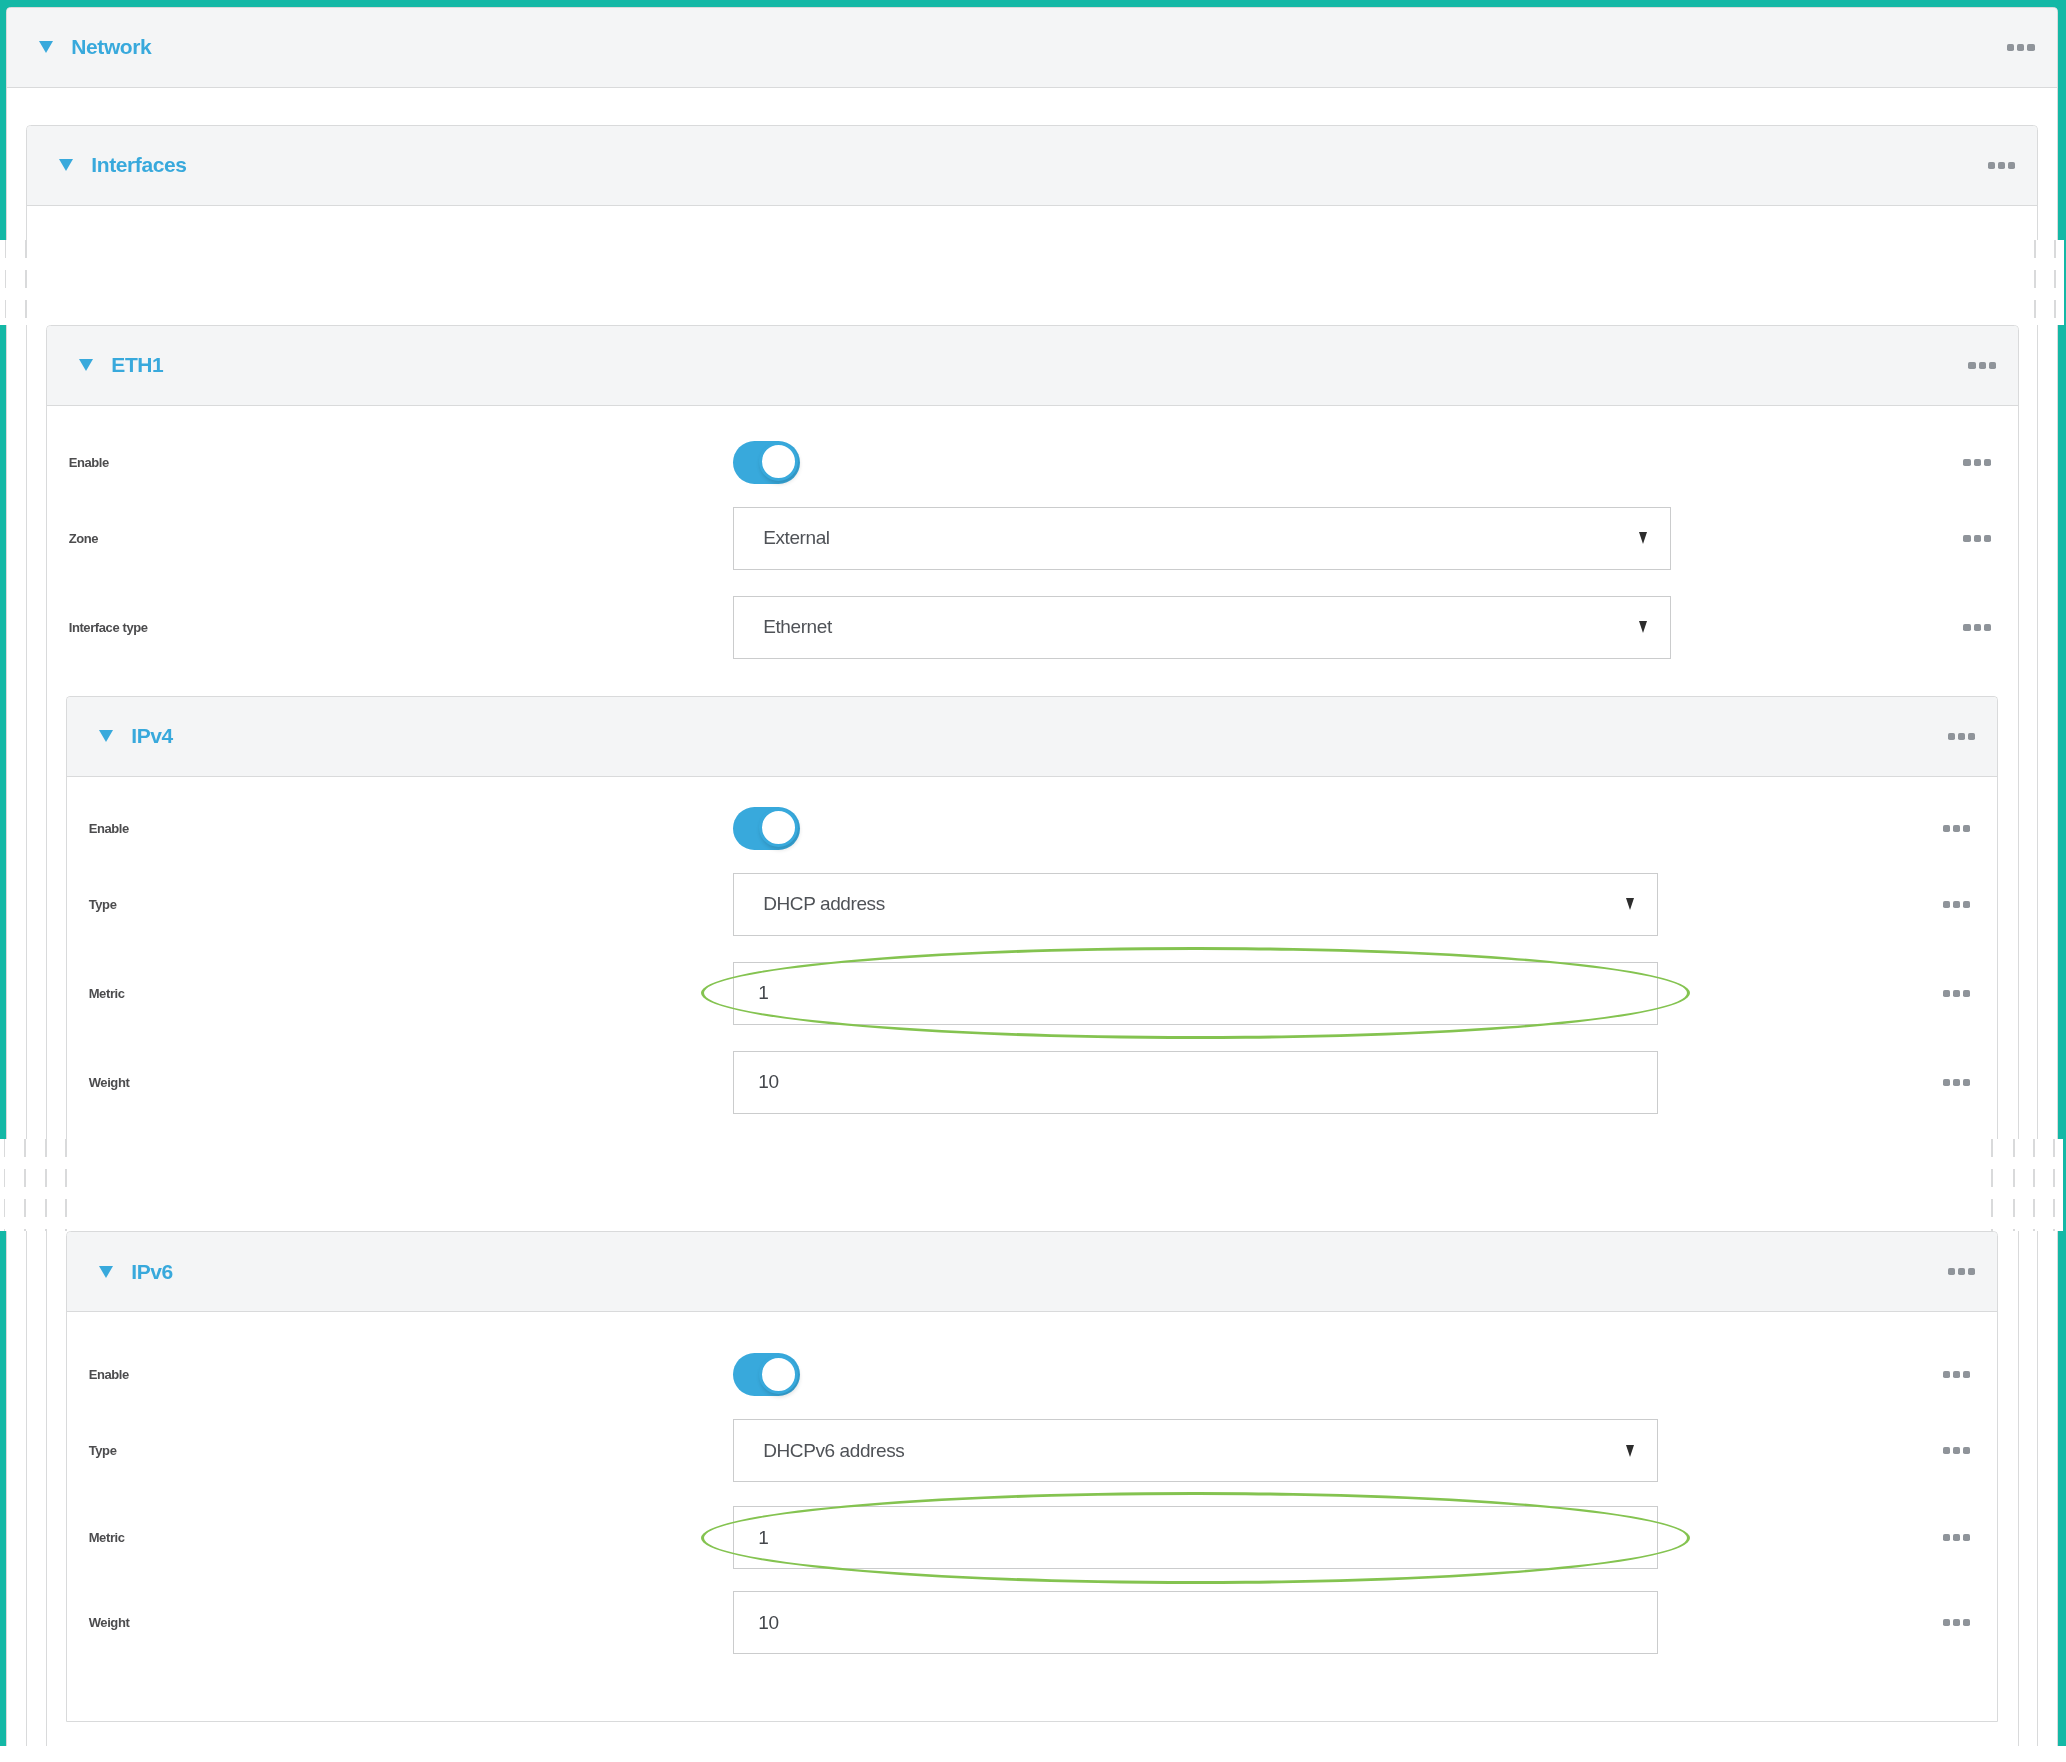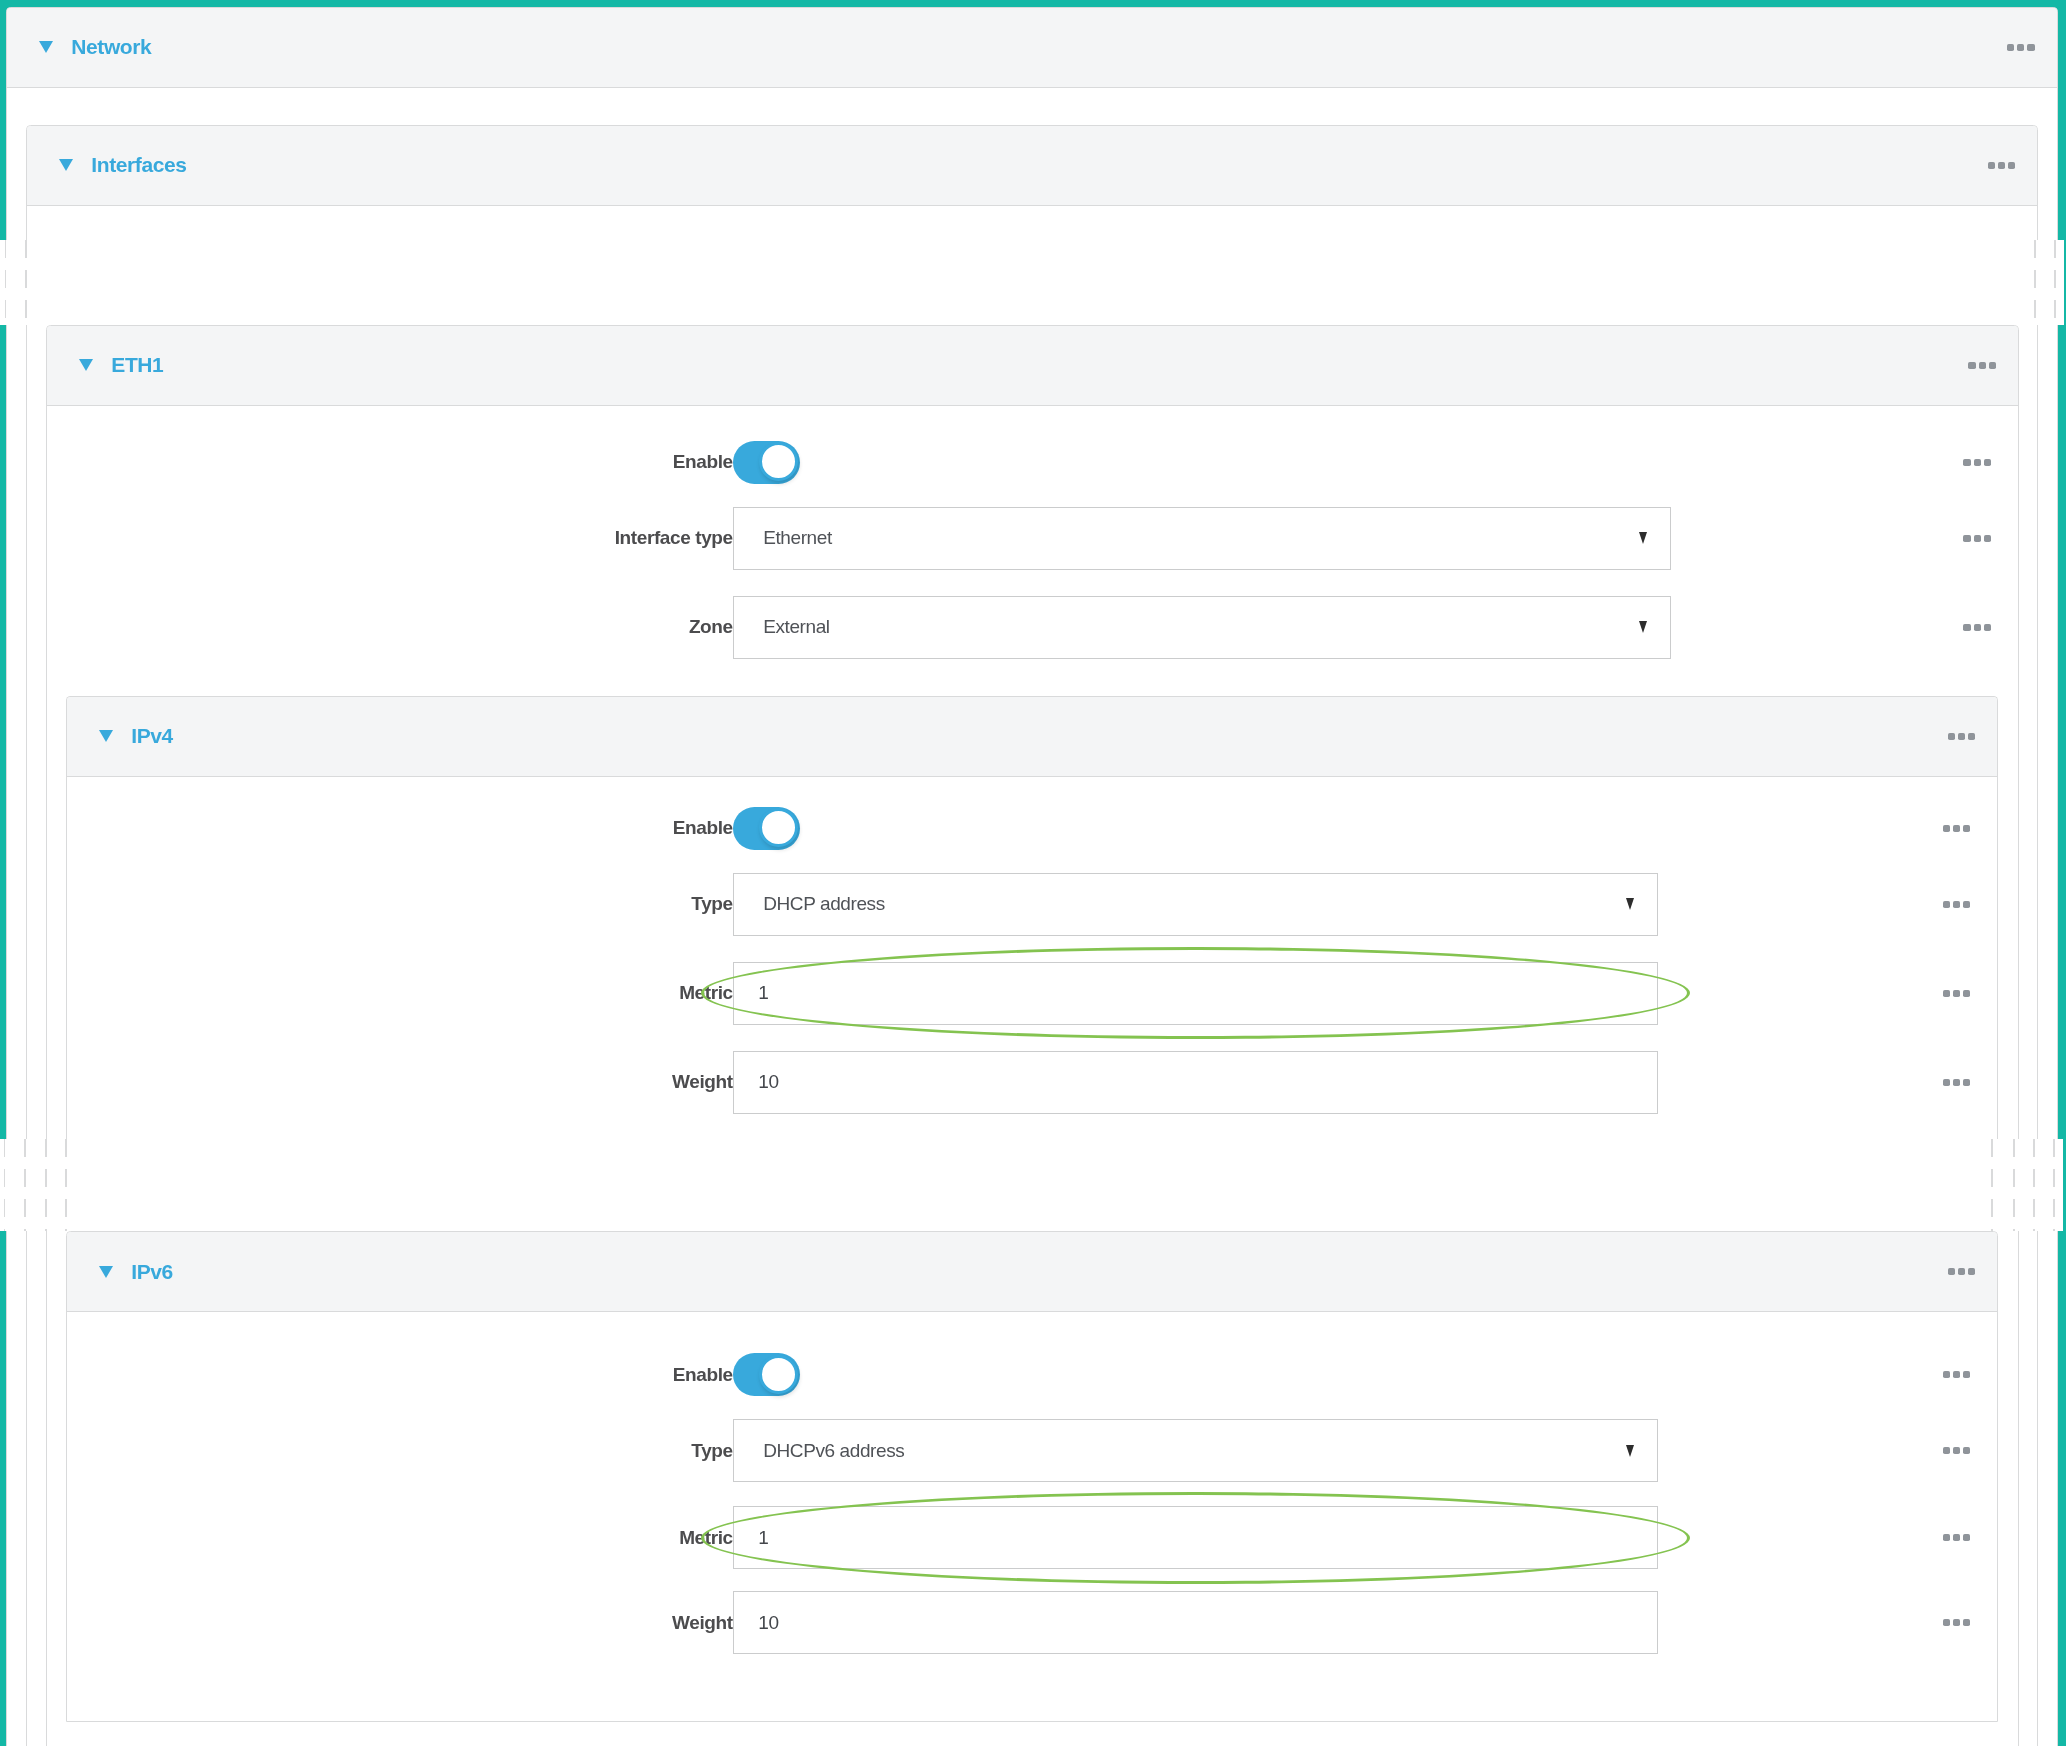--- a/index.html
+++ b/index.html
@@ -75,26 +75,25 @@
   }
   .row.enable { height: 63px; }
   .ipv6 .row.metric, .ipv6 .row.weight { height: 85px; }
 
   .eth1-body { padding-top: 25px; }
   .ipv4-body { padding-top: 20px; }
   .ipv6-body { padding-top: 31px; }
   .ipv4-tail { height: 12.5px; }
 
   .label {
-    font-size: 19px;
+    font-size: 13px;
     font-weight: 700;
     letter-spacing: -0.4px;
     color: #4c4c4e;
     flex: 0 0 auto;
-    text-align: right;
   }
   .eth1-body > .row > .label { width: 664px; }
   .ipv4-body > .row > .label, .ipv6-body > .row > .label { width: 644px; }
 
   .ctrl { position: relative; flex: 0 0 auto; }
 
   
   .select {
     width: 938px;
     height: 63px;
@@ -252,39 +251,39 @@
               <span class="knob"></span>
             </div>
             <div class="menu">
                 <i></i>
                 <i></i>
                 <i></i>
               </div>
           </div>
 
           <div class="row">
+            <span class="label">Zone</span>
+            <div class="ctrl">
+              <div class="select">
+                <span class="select-value">External</span>
+                <span class="caret"></span>
+              </div>
+            </div>
+            <div class="menu">
+                <i></i>
+                <i></i>
+                <i></i>
+              </div>
+          </div>
+
+          <div class="row">
             <span class="label">Interface type</span>
             <div class="ctrl">
               <div class="select">
                 <span class="select-value">Ethernet</span>
-                <span class="caret"></span>
-              </div>
-            </div>
-            <div class="menu">
-                <i></i>
-                <i></i>
-                <i></i>
-              </div>
-          </div>
-
-          <div class="row">
-            <span class="label">Zone</span>
-            <div class="ctrl">
-              <div class="select">
-                <span class="select-value">External</span>
                 <span class="caret"></span>
               </div>
             </div>
             <div class="menu">
                 <i></i>
                 <i></i>
                 <i></i>
               </div>
           </div>
 

